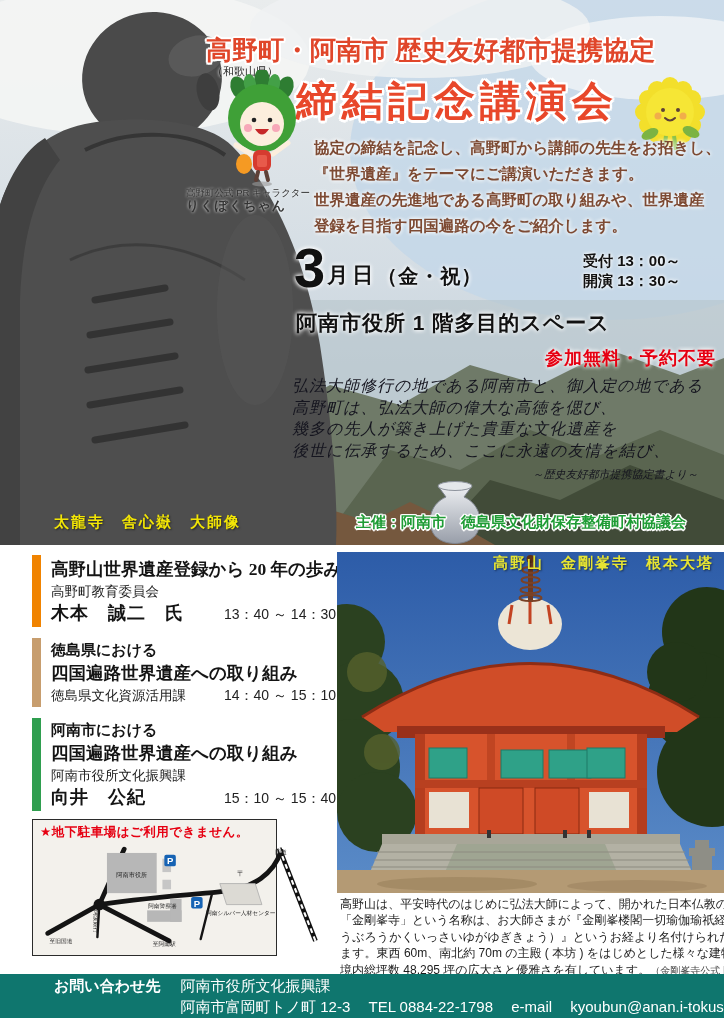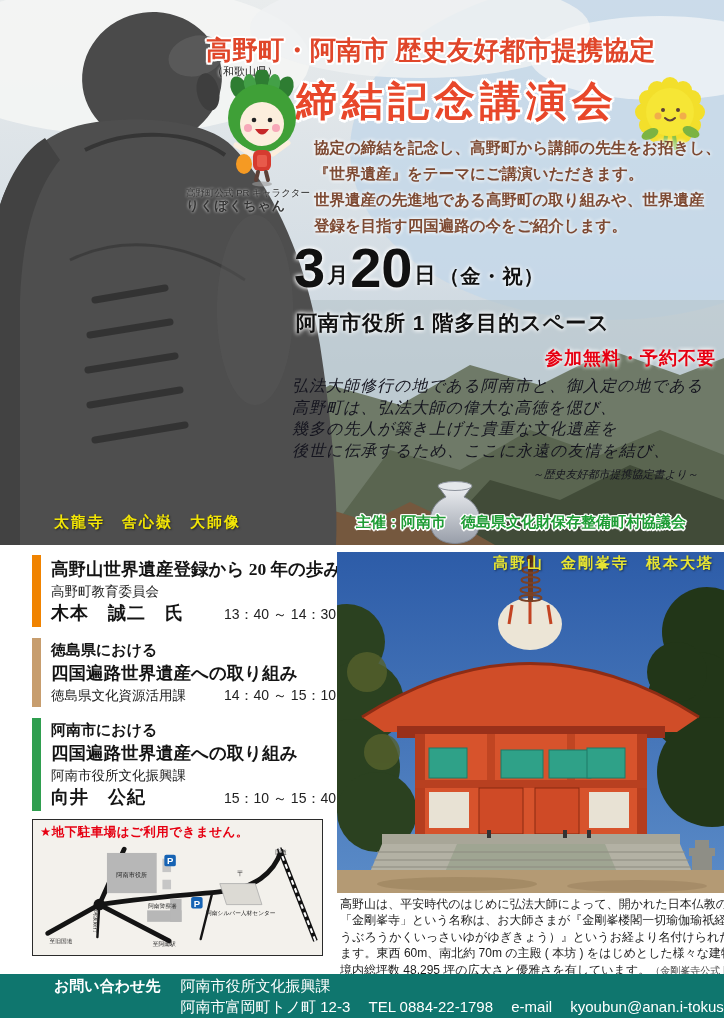--- a/index.html
+++ b/index.html
@@ -57,21 +57,21 @@
              line-height:25px;color:#141414;white-space:nowrap;}
   .sch-sub{font-family:"Liberation Serif","DejaVu Serif",serif;font-weight:bold;font-size:15px;
            line-height:21px;color:#141414;}
   .sch-org{font-size:13.5px;line-height:19px;color:#222;}
   .sch-row{display:flex;justify-content:space-between;align-items:baseline;padding-right:2px;}
   .sch-speaker{font-family:"Liberation Serif","DejaVu Serif",serif;font-weight:bold;font-size:18px;
                line-height:24px;color:#141414;letter-spacing:1px;}
   .sch-time{font-size:14px;color:#222;}
 
   
-  .map-box{position:absolute;left:32px;top:819px;width:291px;height:137px;border:1.5px solid #2b2b2b;
+  .map-box{position:absolute;left:32px;top:819px;width:245px;height:137px;border:1.5px solid #2b2b2b;
            background:#f3f1ec;box-sizing:border-box;padding:4px 7px 2px 7px;}
   .map-warning{font-size:12.5px;font-weight:bold;color:#e60012;letter-spacing:0.5px;}
 
   
   .photo2{position:absolute;left:337px;top:552px;width:387px;height:341px;}
   .cap-photo2{position:absolute;right:10px;top:2px;font-size:15px;font-weight:bold;color:#e6e432;
               letter-spacing:2px;white-space:nowrap;text-shadow:1px 1px 2px rgba(0,0,0,.5);margin-left:42px;}
   .about{position:absolute;left:340px;top:896px;width:384px;font-size:12px;line-height:16.4px;
          color:#1c1c1c;white-space:nowrap;}
   .about-src{font-size:10px;color:#444;}
@@ -204,23 +204,26 @@
     <div class="intro">
       <div>協定の締結を記念し、高野町から講師の先生をお招きし、</div>
       <div>『世界遺産』をテーマにご講演いただきます。</div>
       <div>世界遺産の先進地である高野町の取り組みや、世界遺産</div>
       <div>登録を目指す四国遍路の今をご紹介します。</div>
     </div>
 
     <div class="date-row">
       <span class="d-big">3</span>
       <span class="d-unit">月</span>
-      <span class="d-big">20</span>
       <span class="d-unit">日</span>
       <span class="d-note">（金・祝）</span>
+    </div>
+    <div class="times">
+      <div>受付 13：00～</div>
+      <div>開演 13：30～</div>
     </div>
     <div class="venue">阿南市役所 1 階多目的スペース</div>
     <div class="free">参加無料・予約不要</div>
 
     <div class="oath">
       <div>弘法大師修行の地である阿南市と、御入定の地である</div>
       <div>高野町は、弘法大師の偉大な高徳を偲び、</div>
       <div>幾多の先人が築き上げた貴重な文化遺産を</div>
       <div>後世に伝承するため、ここに永遠の友情を結び、</div>
       <div class="oath-src">～歴史友好都市提携協定書より～</div>

